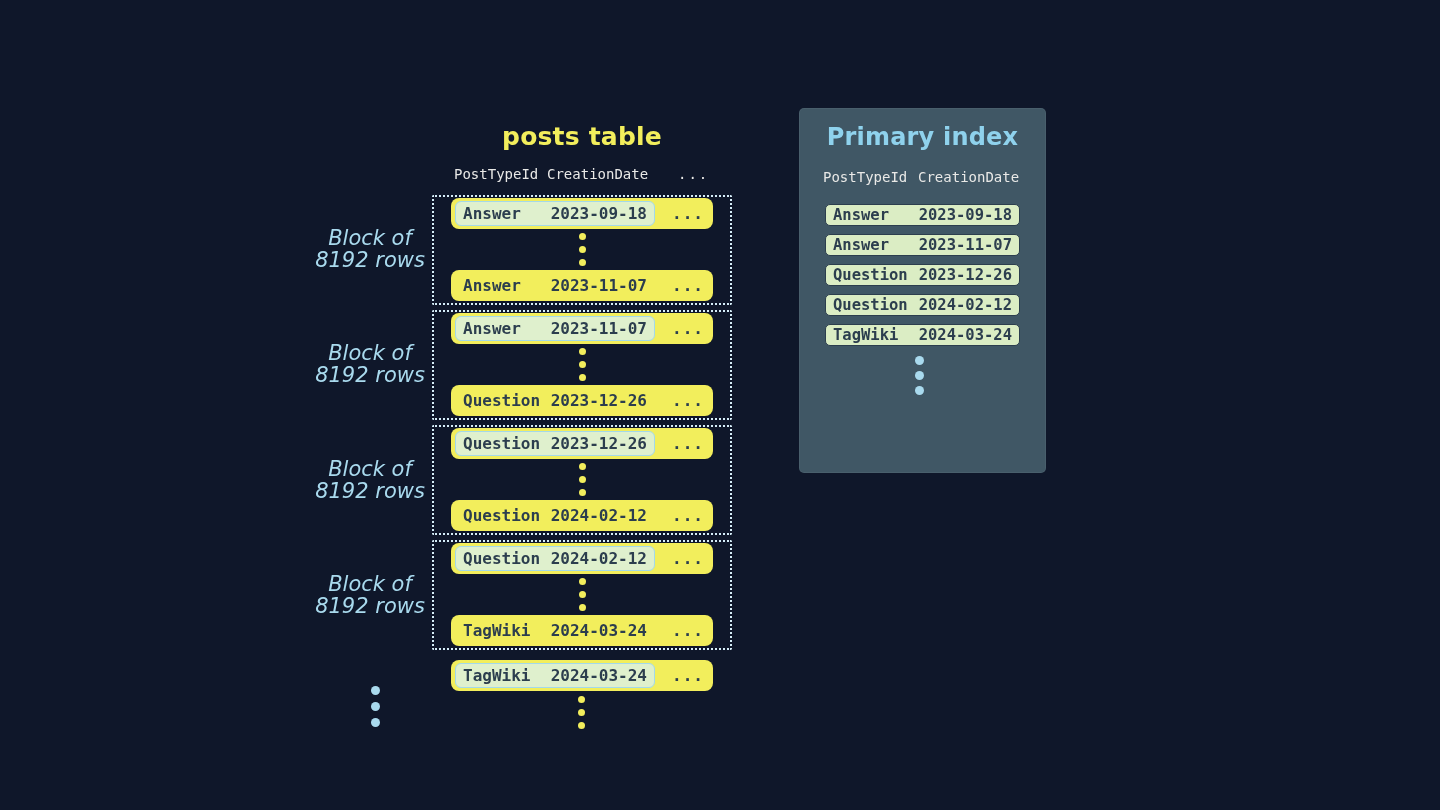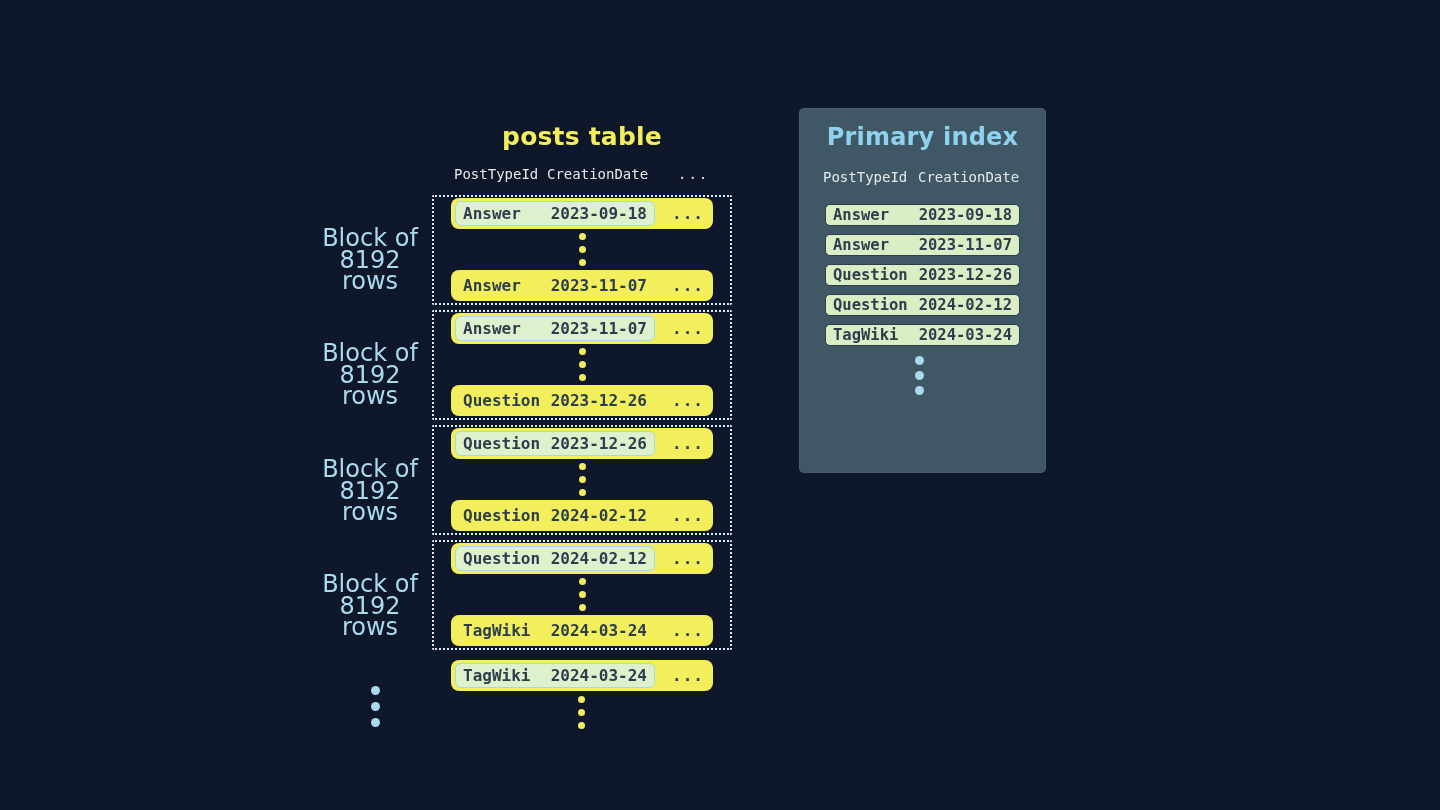--- a/index.html
+++ b/index.html
@@ -35,21 +35,21 @@
     display:flex;align-items:center;justify-content:space-between;padding:0 7px;
     border:1.5px solid transparent;
   }
   .kp.hl{background:#DFF0CD;border-color:#A3D9EA;}
   .ell{letter-spacing:1px;}
   .vdots{display:flex;flex-direction:column;align-items:center;gap:6px;}
   .vdots i{display:block;width:7px;height:7px;border-radius:50%;background:#F2EE5C;}
   .vdots.blue i{width:9px;height:9px;background:#A9DAEE;}
   .block-label{
     position:absolute;left:310px;width:120px;text-align:center;
-    color:#A9DAEE;font-size:24px;line-height:21.5px;
+    color:#A9DAEE;font-size:21px;line-height:21.5px;font-style:italic;
   }
   .trailing-row{position:absolute;left:451px;top:660px;}
   .table-bottom-dots{position:absolute;left:578px;top:696px;}
   .more-blocks-dots{position:absolute;left:371px;top:686px;gap:7px !important;}
   
   .panel{
     position:absolute;left:799px;top:108px;width:247px;height:365px;
     background:#405765;border-radius:5px;border:1px solid rgba(255,255,255,0.05);
     box-sizing:border-box;
   }

